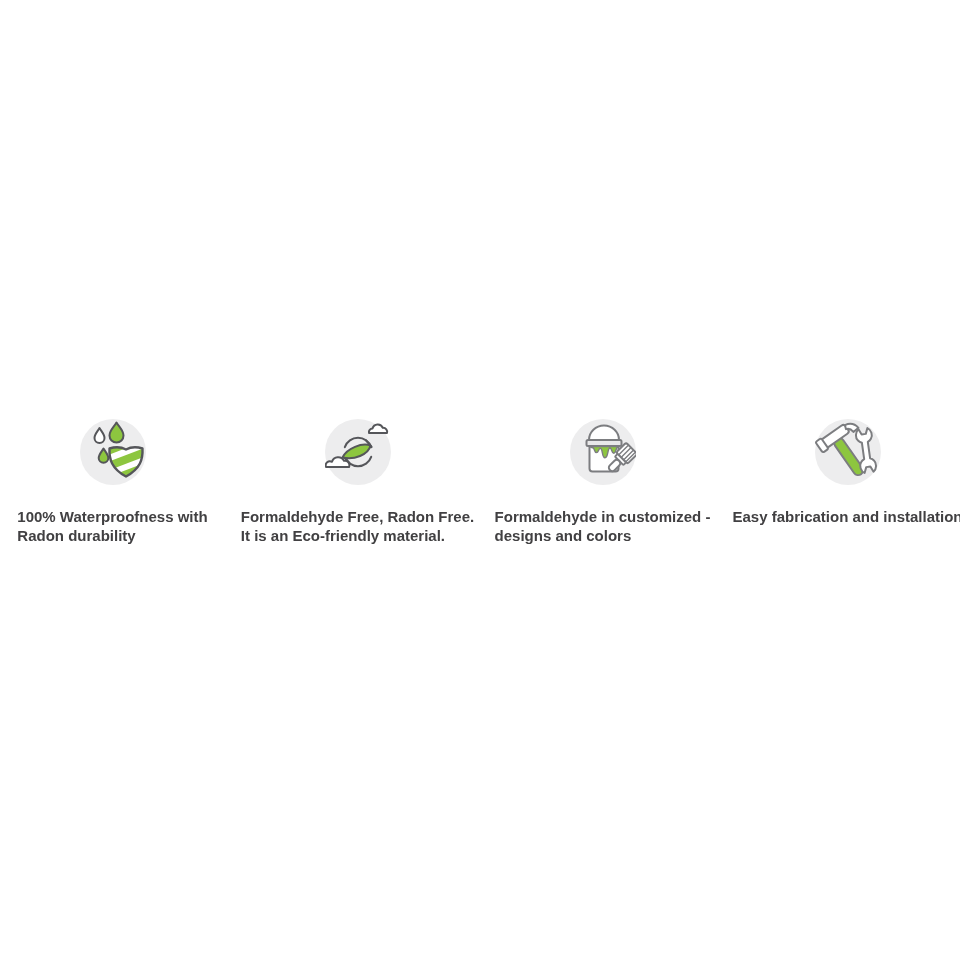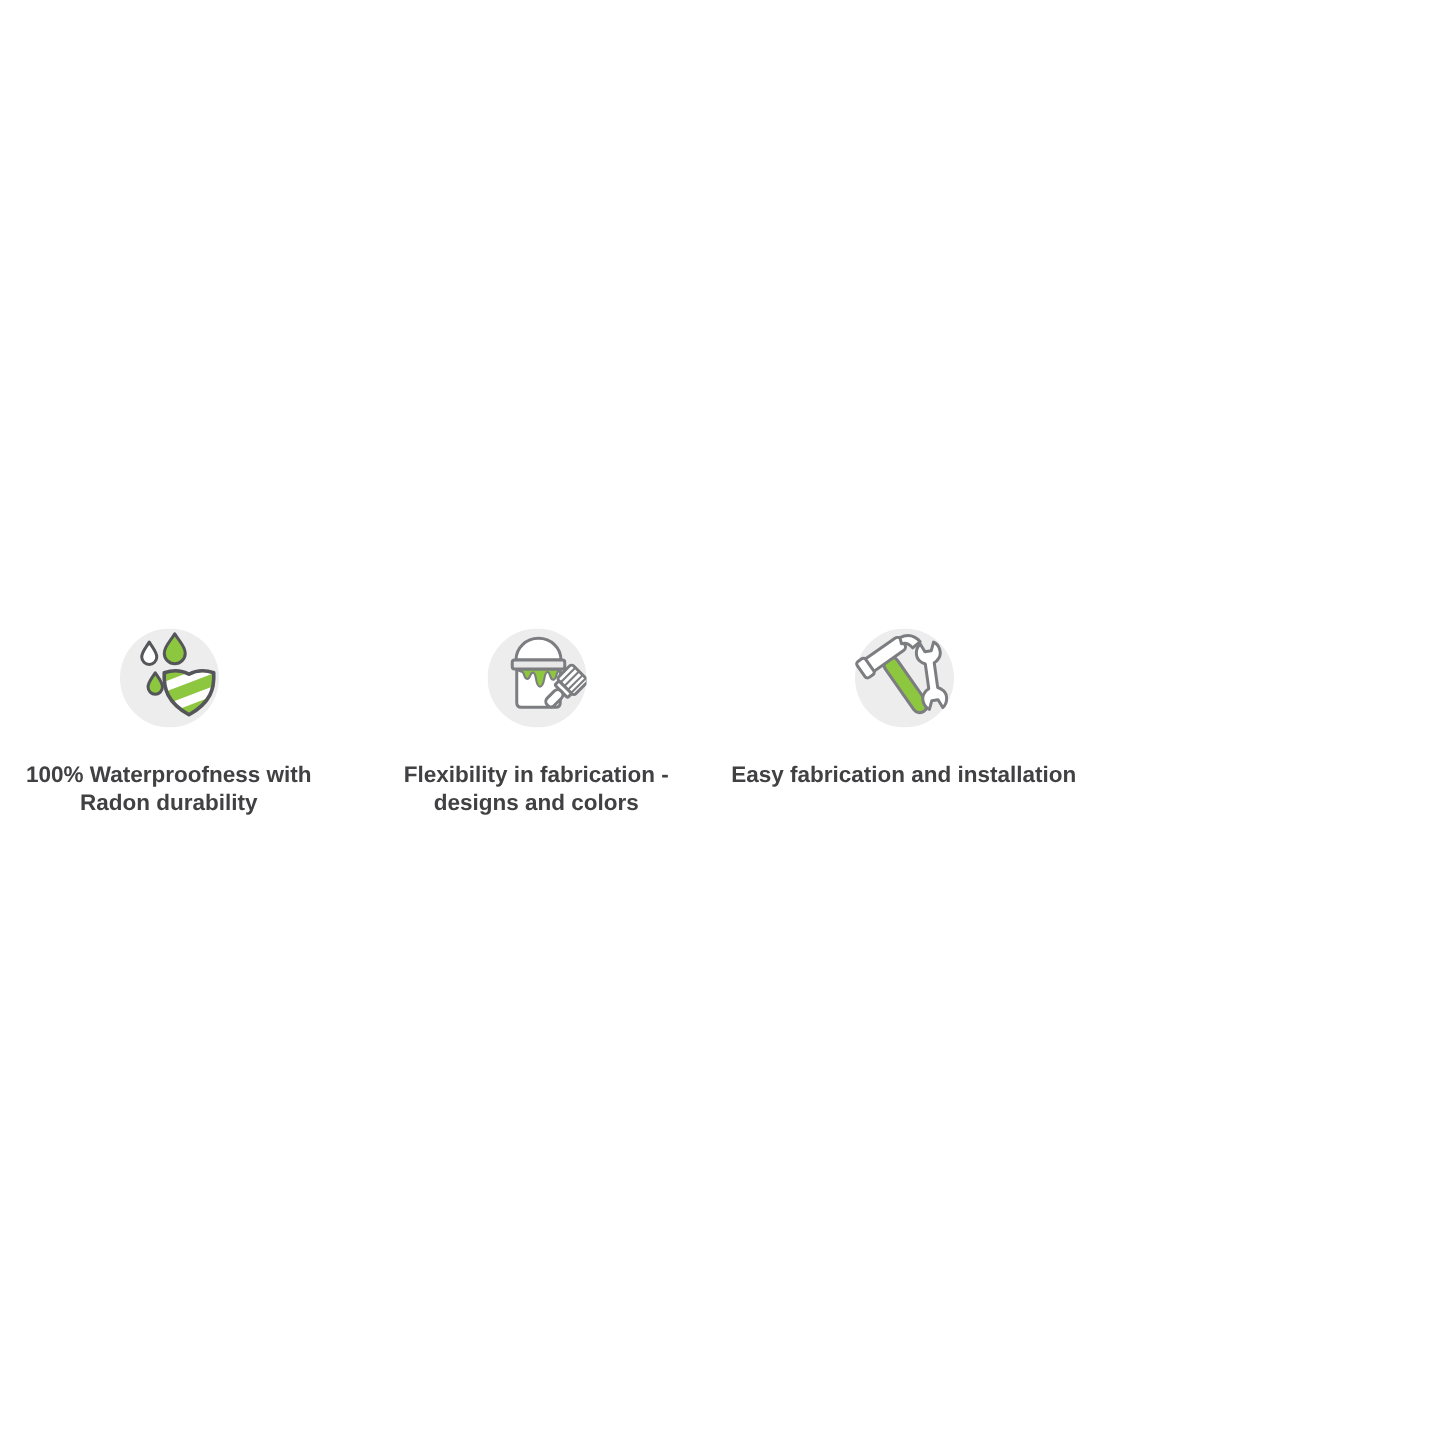--- a/index.html
+++ b/index.html
@@ -32,21 +32,21 @@
     align-items:center;
   }
   .icon-circle{width:66px;height:66px;}
   .icon-circle svg{display:block;width:66px;height:66px;}
   .caption{
     margin-top:22px;
     font-size:15px;
     line-height:19px;
     font-weight:bold;
     color:var(--text);
-    text-align:center;
+    text-align:left;
   }
   .caption div{white-space:nowrap;}
   
   .bg{fill:var(--icon-bg);}
   .fw{fill:#ffffff;}
   .fg{fill:var(--green);}
   .fn{fill:none;}
   .fr{fill:var(--rim);}
   .sd{stroke:var(--dark);stroke-width:2;stroke-linecap:round;stroke-linejoin:round;}
   .sd24{stroke:var(--dark);stroke-width:2.4;stroke-linecap:round;stroke-linejoin:round;}
@@ -79,20 +79,38 @@
         </g>
         <path class="fn sd24" d="M46 30.5 C41.5 28 35.5 27.5 29.5 29.5 C29 40 31.5 49.5 46 57.5 C60.5 49.5 63 40 62.5 29.5 C56.5 27.5 50.5 28 46 30.5 Z"></path>
       </svg>
     </div>
     <div class="caption">
       <div>100% Waterproofness with</div>
       <div>Radon durability</div>
     </div>
   </div>
 
+  <div class="feature">
+    <div class="icon-circle">
+      <svg viewBox="0 0 66 66">
+        <circle class="bg" cx="33" cy="33" r="33"></circle>
+        <path class="fn sd" d="M19.8 28.2 A14 14 0 0 1 46.2 28.2"></path>
+        <path class="fn sd" d="M46.6 27.9 L41 21.4 M46.6 27.9 L38.8 29.9"></path>
+        <path class="fn sd" d="M46.2 37.8 A14 14 0 0 1 19.8 37.8"></path>
+        <path class="fn sd" d="M19.4 38.1 L25 44.6 M19.4 38.1 L27.2 36.1"></path>
+        <path class="fg sd" d="M17.5 38.5 C22 29 37 23.5 45.5 26.5 C43.5 35.5 29 41.5 17.5 38.5 Z"></path>
+        <path class="fw sd" d="M44 14 h18 a4 4 0 0 0 -4.2 -5.2 a5.5 5.5 0 0 0 -10.3 0.8 a3.6 3.6 0 0 0 -3.5 4.4 Z"></path>
+        <path class="fw sd" d="M1 48 h23 a4.5 4.5 0 0 0 -5 -6.2 a6.5 6.5 0 0 0 -12 1 a4.2 4.2 0 0 0 -6 5.2 Z"></path>
+      </svg>
+    </div>
+    <div class="caption">
+      <div>Formaldehyde Free, Radon Free.</div>
+      <div>It is an Eco-friendly material.</div>
+    </div>
+  </div>
 
   <div class="feature">
     <div class="icon-circle">
       <svg viewBox="0 0 66 66">
         <circle class="bg" cx="33" cy="33" r="33"></circle>
         <path class="fw sl" d="M19 21 A15 14.5 0 0 1 49 21 Z"></path>
         <path class="fw sl" d="M19.5 27 H48.5 V49.5 Q48.5 52.5 45.5 52.5 H22.5 Q19.5 52.5 19.5 49.5 Z"></path>
         <rect class="fr sl" x="16.5" y="21" width="35" height="6" rx="1.5"></rect>
         <path class="fg sl14" d="M20.5 27.5 H47.5 V28.4
           C45.8 28.4 46.3 34.2 43.8 34.2
@@ -104,21 +122,21 @@
           C21.6 28.8 21.6 28 20.5 28 Z"></path>
         <g transform="rotate(45 49 42)">
           <rect class="fw sl" x="41" y="24" width="16" height="14" rx="2"></rect>
           <path class="fn sl14" d="M44.5 25 V37 M48 25 V37 M51.5 25 V37 M54.5 25 V37"></path>
           <rect class="fw sl" x="43" y="38" width="12" height="3.8" rx="1"></rect>
           <rect class="fw sl" x="45.6" y="41.8" width="6.8" height="13" rx="3.2"></rect>
         </g>
       </svg>
     </div>
     <div class="caption">
-      <div>Flexibility in fabrication -</div>
+      <div>Formaldehyde in customized -</div>
       <div>designs and colors</div>
     </div>
   </div>
 
   <div class="feature">
     <div class="icon-circle">
       <svg viewBox="0 0 66 66">
         <circle class="bg" cx="33" cy="33" r="33"></circle>
         <g transform="translate(3 -3) rotate(-35 31 41)">
           <rect class="fg sl" x="26" y="19" width="10" height="43" rx="5"></rect>

